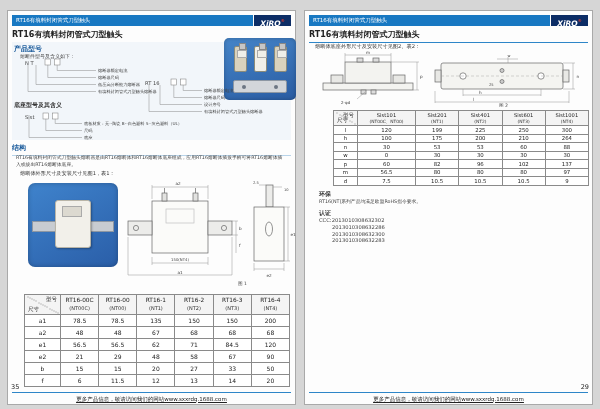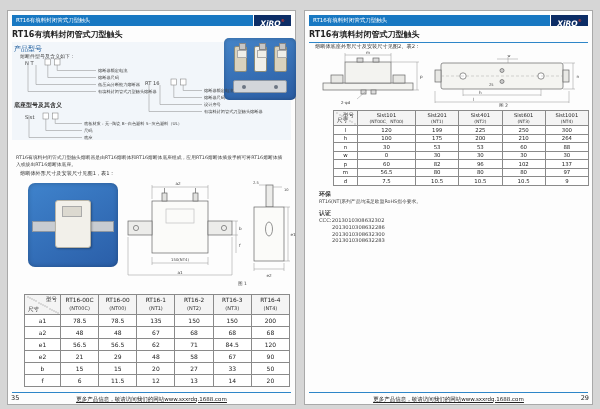--- a/index.html
+++ b/index.html
@@ -9,21 +9,21 @@
   .page { position:relative; width:289px; height:395px; background:#fdfdfd; border:1px solid #a9a9a9; }
 
   
   .hdr { position:absolute; top:4px; left:4px; right:4px; height:11px; display:flex; gap:1px; }
   .hdr-bar { flex:1; background:#1878c2; color:#fff; font-size:5.5px; line-height:11px; padding-left:4px; white-space:nowrap; overflow:hidden; }
   .hdr-brand { width:37px; background:#0c2d66; color:#fff; font-size:7.5px; font-weight:bold; font-style:italic; text-align:center; line-height:11px; position:relative; }
   .hdr-brand .r { color:#e03a2f; font-size:4px; vertical-align:super; font-style:normal; }
   .ptitle { position:absolute; top:18px; left:4px; right:4px; font-size:8px; font-weight:bold; color:#222; border-bottom:1.2px solid #2e86c8; padding-bottom:2px; white-space:nowrap; overflow:hidden; }
 
   .panel1 { position:absolute; left:4px; right:4px; top:31px; height:98px; background:#f2f6fa; }
-  .sec-h1 { position:absolute; font-size:7px; font-weight:normal; color:#1c5c9c; }
+  .sec-h1 { position:absolute; font-size:7px; font-weight:bold; color:#1c5c9c; }
   .sub { position:absolute; font-size:5px; color:#444; }
   .sec-h2 { position:absolute; left:4px; right:4px; font-size:7px; font-weight:bold; color:#1c5c9c; border-bottom:1px solid #b8d4ea; padding-bottom:2px; }
   .para { position:absolute; font-size:4.8px; line-height:1.55; color:#444; }
   .fignote { position:absolute; font-size:5.2px; color:#333; }
 
   
   .photo1 { position:absolute; left:216px; top:27px; width:72px; height:62px; border-radius:5px; background:linear-gradient(160deg,#4585c9,#2a5ca2); box-shadow:inset 0 0 4px rgba(0,0,0,.25); }
   .p-fuse { position:absolute; top:8px; width:13px; height:26px; background:#d9d2bd; border:0.5px solid #8b8b7a; border-radius:2px; }
   .p-fuse::before { content:""; position:absolute; left:3.5px; top:-4px; width:5px; height:5px; background:#c6c6c6; border:0.5px solid #888; }
   .p-fuse::after { content:""; position:absolute; left:2px; top:3px; width:8px; height:6px; background:#efefe9; border:0.5px solid #aaa; }
@@ -62,21 +62,21 @@
 
   
   .sec-h3 { position:absolute; font-size:6px; font-weight:bold; color:#333; }
   .cert-line { position:absolute; font-size:5.2px; color:#444; line-height:1.3; }
   .cert-line .indent { display:block; margin-left:13px; }
 
   
   .f-rule { position:absolute; left:4px; right:4px; top:381px; height:1.4px; background:#2e86c8; }
   .f-text { position:absolute; left:0; right:0; top:384.5px; text-align:center; font-size:5.5px; color:#222; }
   .f-text span { text-decoration:underline; }
-  .pageno { position:absolute; top:383px; font-size:6.5px; color:#222; }
+  .pageno { position:absolute; top:372px; font-size:6.5px; color:#222; }
   .pn-l { left:3px; } .pn-r { right:3px; }
 </style>
 </head>
 <body>
 
 <div class="spread">
 
   <div class="page">
     <div class="hdr">
       <div class="hdr-bar">RT16有填料封闭管式刀型触头</div>
@@ -122,20 +122,21 @@
     <svg class="diag-svg" style="left:16px; top:100px;" width="240" height="31" viewBox="0 0 240 31">
       <text x="1" y="7.5" font-size="5.2" fill="#333">Sist</text>
       <rect x="19" y="2" width="5.5" height="6" fill="#fff" stroke="#777" stroke-width="0.5"></rect>
       <rect x="28.5" y="2" width="5.5" height="6" fill="#fff" stroke="#777" stroke-width="0.5"></rect>
       <path d="M31.2 8 V12.5 H58 M21.8 8 V19.5 H58 M5 8 V26.5 H58" fill="none" stroke="#8a8a8a" stroke-width="0.5"></path>
       <text x="60" y="14.2" font-size="4.2">底板材质：无--陶瓷  B--白色塑料  S--灰色塑料（UL）</text>
       <text x="60" y="21.2" font-size="4.2">尺码</text>
       <text x="60" y="28.2" font-size="4.2">底座</text>
     </svg>
 
+    <div class="sec-h2" style="top:132px;">结构</div>
     <div class="para" style="left:8px; right:8px; top:143px;">RT16有填料封闭管式刀型触头熔断器是由RT16熔断体和RT16熔断体底座组成，应用RT16熔断体插拔手柄可将RT16熔断体插入或拔出RT16熔断体底座。</div>
     <div class="fignote" style="left:12px; top:159px;">熔断体外形尺寸及安装尺寸见图1，表1：</div>
 
     <div class="photo2">
       <div class="p2-strip"></div>
       <div class="p2-body"></div>
     </div>
 
     <svg class="diag-svg" style="left:112px; top:166px;" width="176" height="112" viewBox="0 0 176 112">
       <g fill="none" stroke="#666" stroke-width="0.7">

